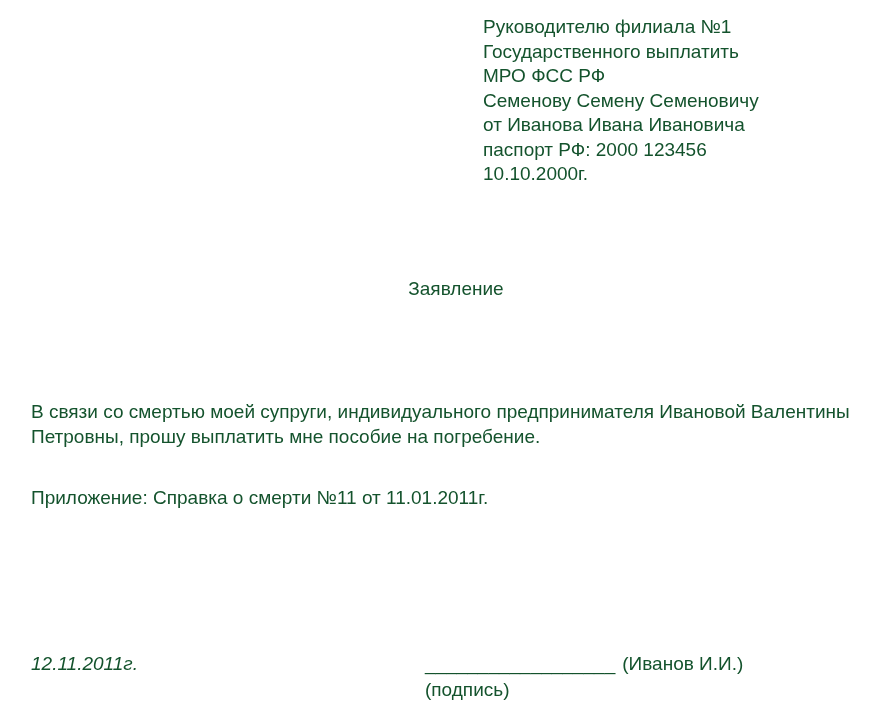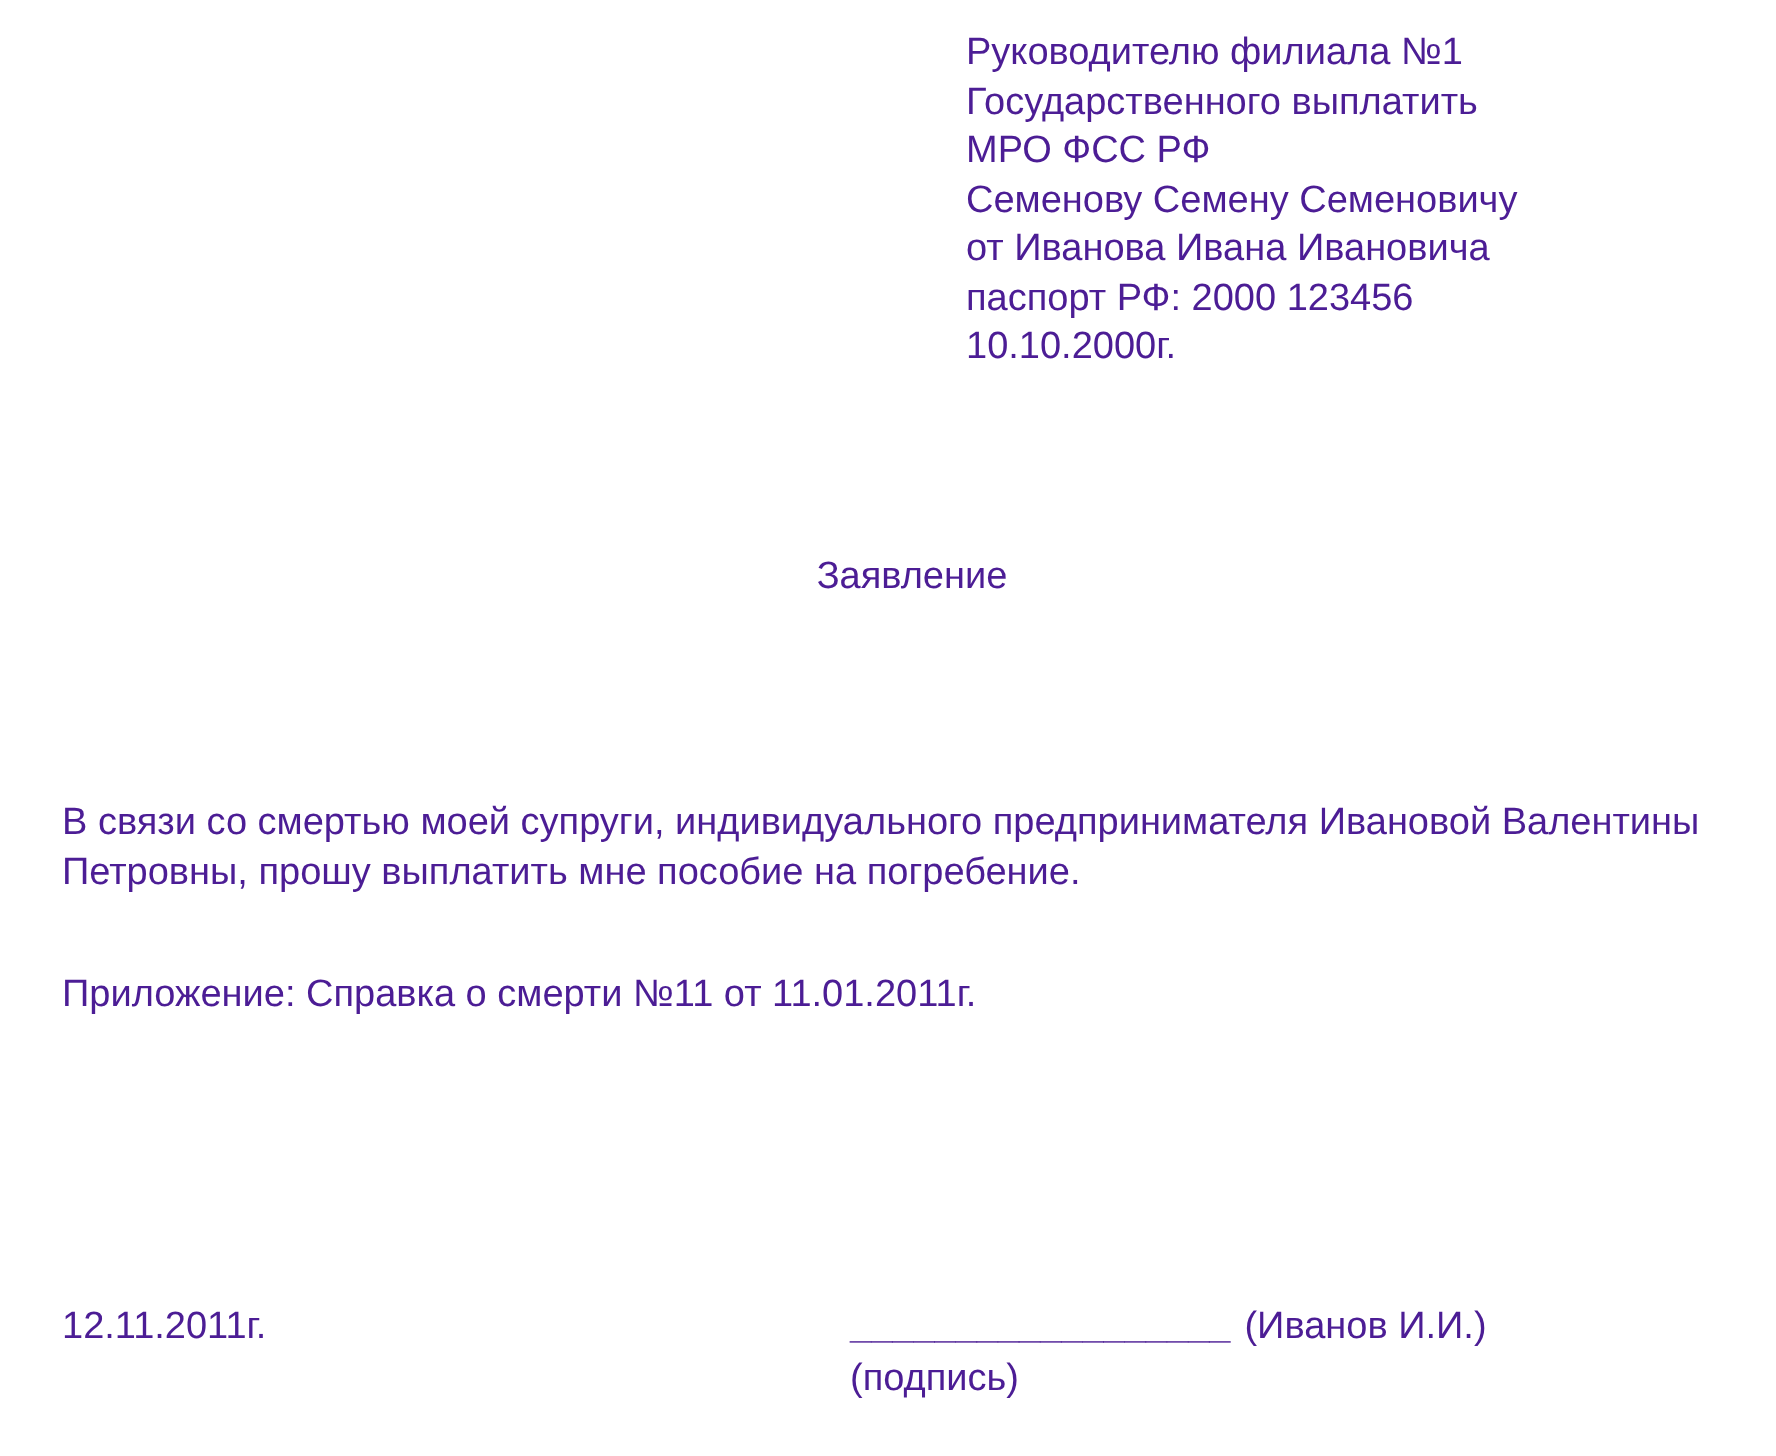--- a/index.html
+++ b/index.html
@@ -7,21 +7,21 @@
     padding: 0;
     background: #ffffff;
   }
   .page {
     position: relative;
     width: 888px;
     height: 728px;
     background: #ffffff;
     font-family: "Liberation Sans", "DejaVu Sans", sans-serif;
     font-size: 19px;
-    color: #4c1d95;
+    color: #14532d;
     overflow: hidden;
   }
   .recipient-block {
     position: absolute;
     left: 483px;
     top: 15px;
     line-height: 24.5px;
     white-space: nowrap;
   }
   .doc-title {
@@ -45,31 +45,32 @@
     top: 485px;
     line-height: 25px;
     white-space: nowrap;
   }
   .doc-date {
     position: absolute;
     left: 31px;
     top: 651px;
     line-height: 25px;
     white-space: nowrap;
+    font-style: italic;
   }
   .signature-block {
     position: absolute;
     left: 425px;
     top: 651px;
     display: grid;
     grid-template-columns: auto auto;
     column-gap: 7px;
     line-height: 25px;
   }
-  .sig-line  { grid-column: 1; grid-row: 1; white-space: nowrap; letter-spacing: 0; font-weight: bold; }
+  .sig-line  { grid-column: 1; grid-row: 1; white-space: nowrap; letter-spacing: 0; }
   .sig-name  { grid-column: 2; grid-row: 1; white-space: nowrap; }
   .sig-caption {
     grid-column: 1;
     grid-row: 2;
     text-align: left;
     margin-top: 1px;
     white-space: nowrap;
   }
 </style>
 </head>

